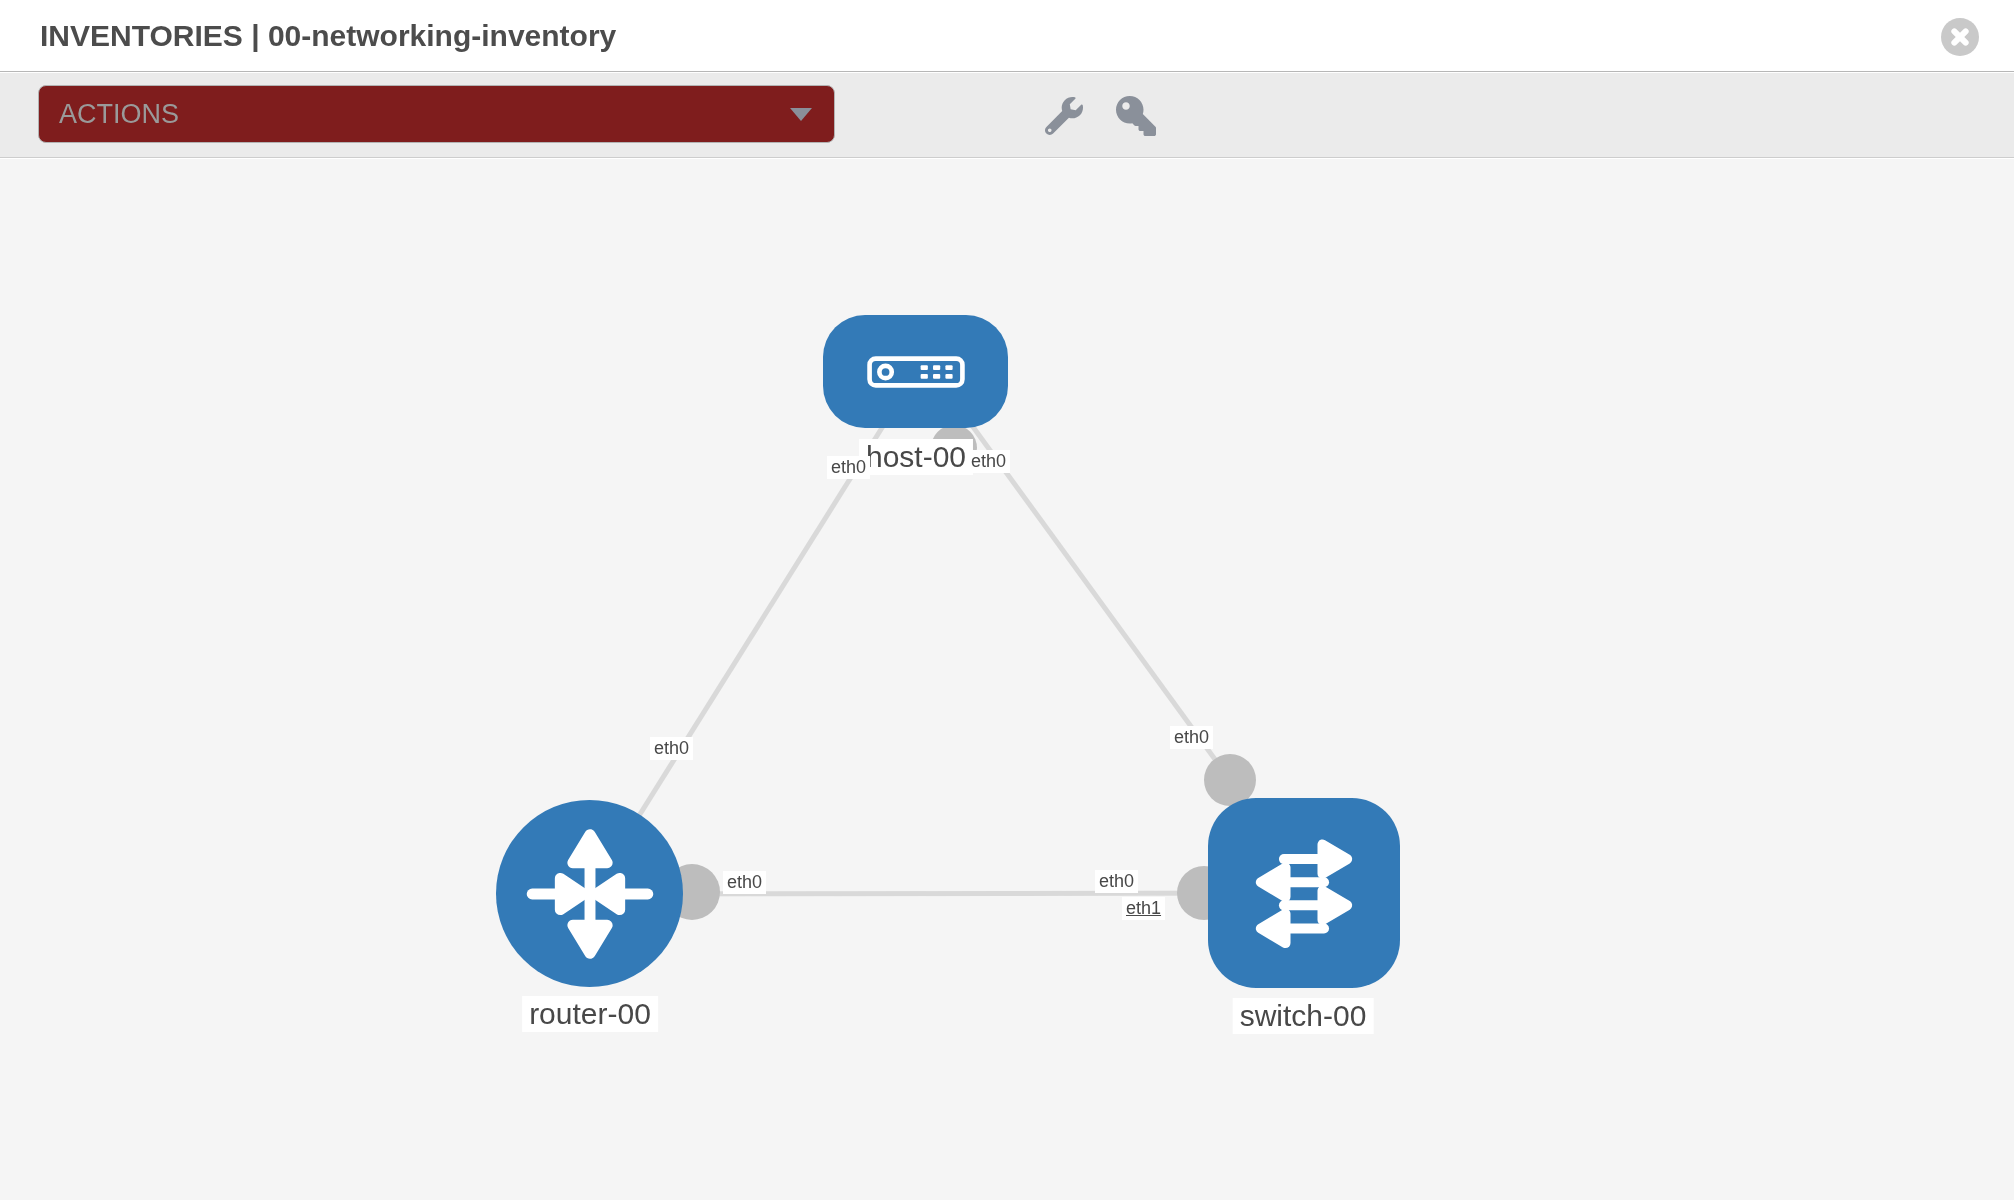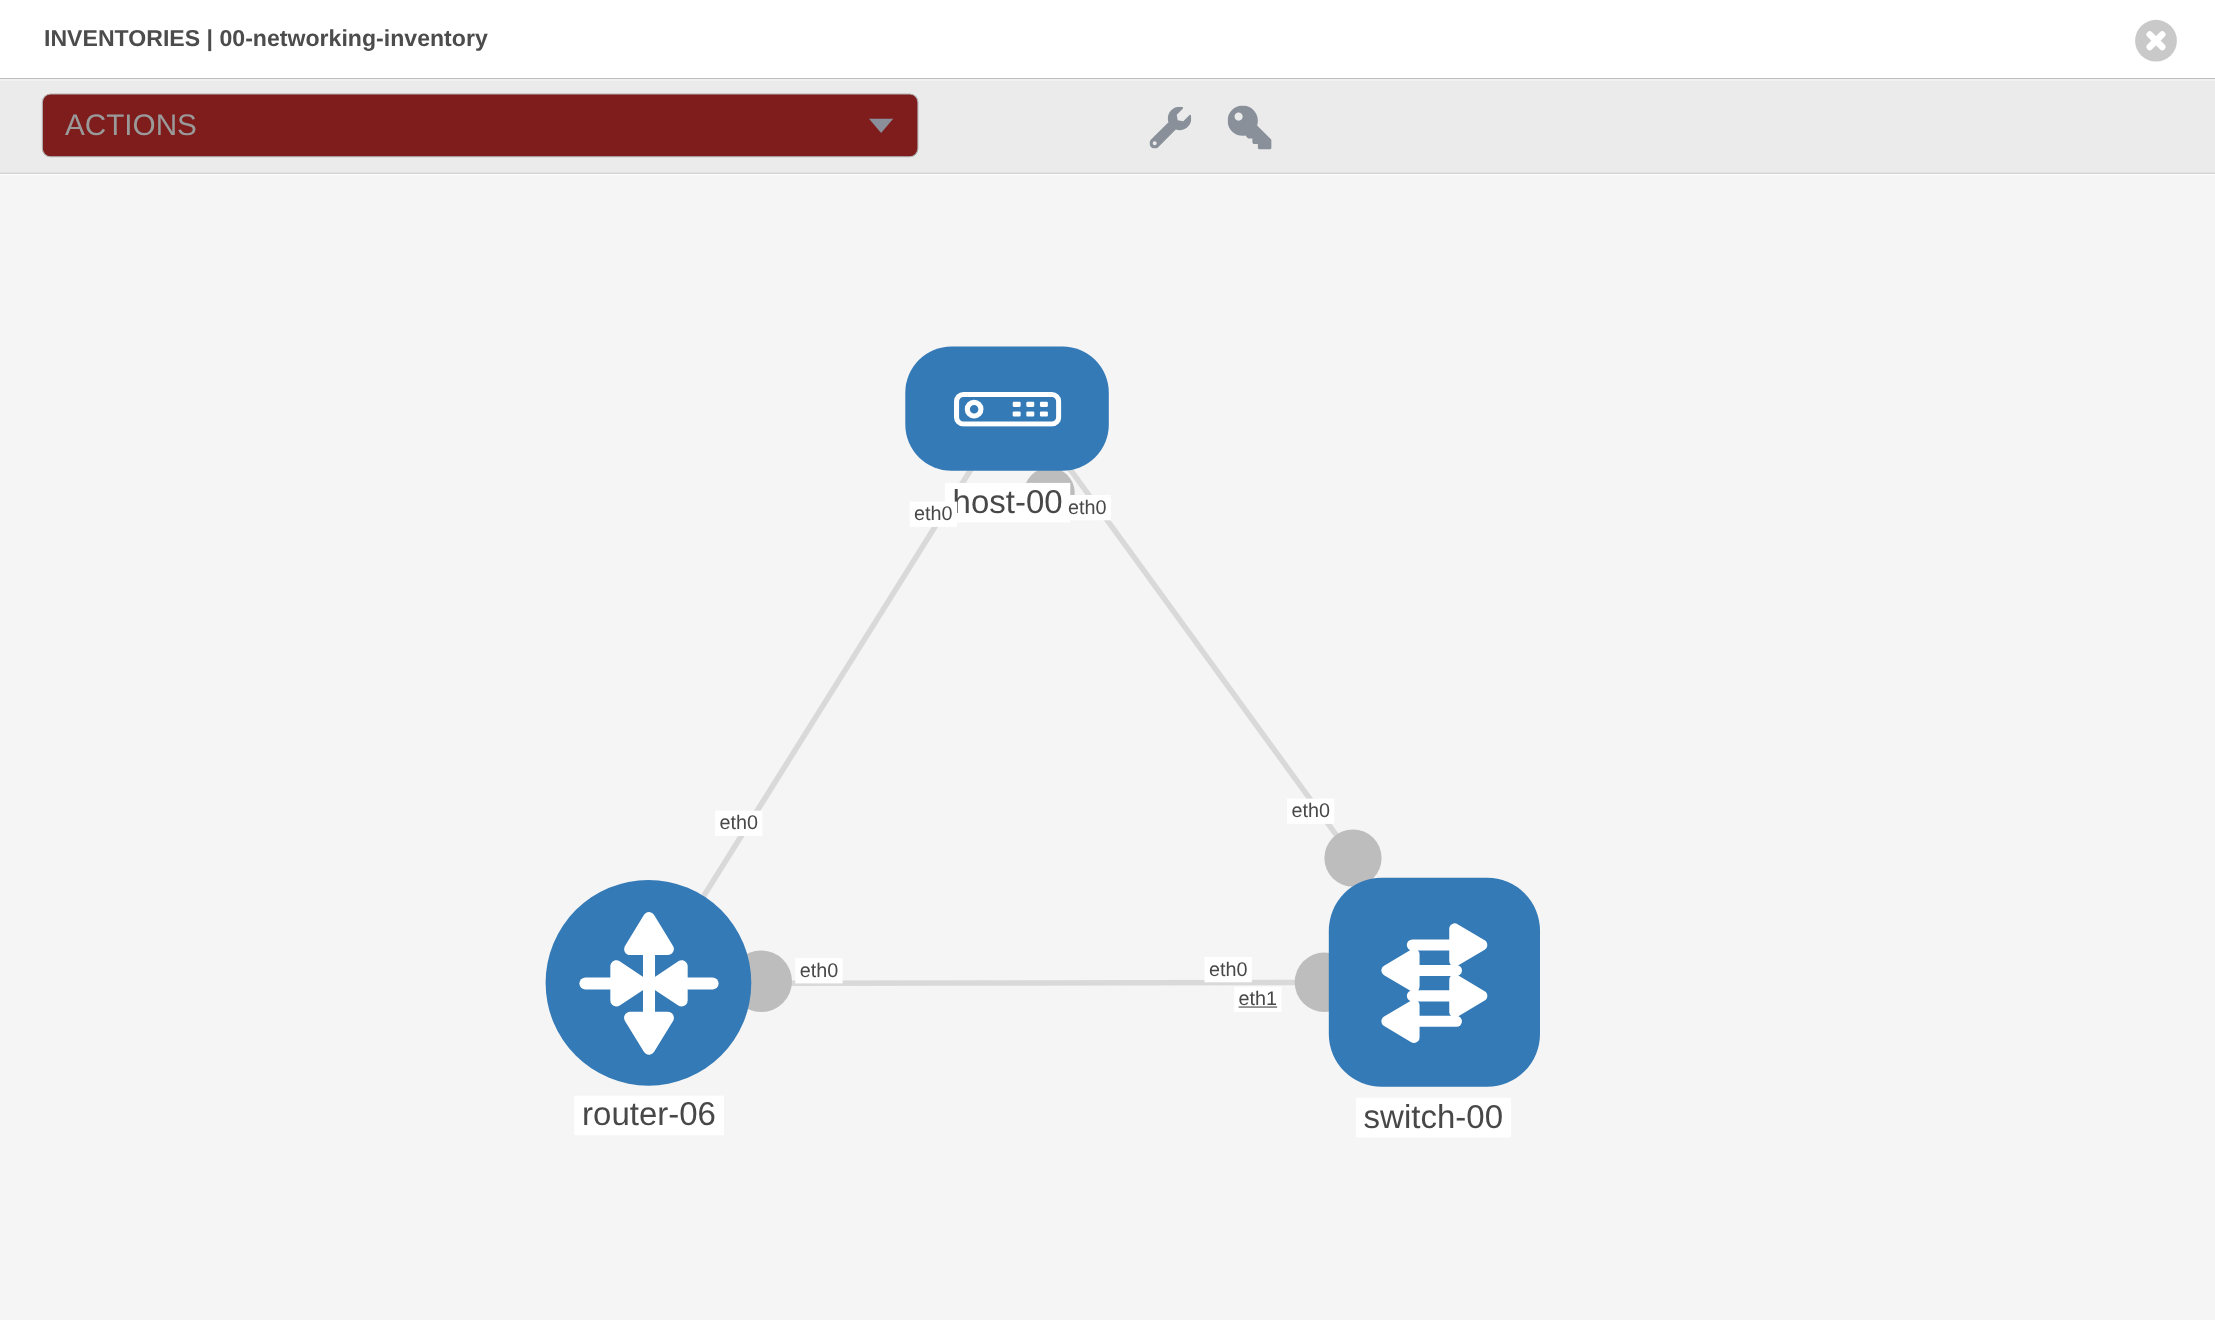--- a/index.html
+++ b/index.html
@@ -2,21 +2,21 @@
 <html style="--accent: #337ab7; --canvas-bg: #f5f5f5; --toolbar-bg: #ebebeb; --header-bg: #ffffff; --link-line: #d9d9d9; --connector: #bdbdbd; --border: #b7b7b7; --muted-text: #9a9a9a; --icon-gray: #8a909a; --label-text: #484848; --title-text: #4c4c4c;"><head>
 <meta charset="utf-8">
 <style>
   html,body{margin:0;padding:0;width:2014px;height:1200px;overflow:hidden;
     font-family:"Liberation Sans",sans-serif;background:#fff;}
   *{box-sizing:border-box;}
 
   
   .header{position:absolute;left:0;top:0;width:2014px;height:72px;
     background:var(--header-bg,#fff);border-bottom:1px solid var(--border,#b7b7b7);z-index:10;}
-  .title{position:absolute;left:40px;top:0;line-height:71px;font-size:21px;font-weight:bold;
+  .title{position:absolute;left:40px;top:0;line-height:71px;font-size:30px;font-weight:bold;
     color:var(--title-text,#4c4c4c);white-space:nowrap;}
   .close-btn{position:absolute;left:1941px;top:18px;width:38px;height:38px;border-radius:50%;
     background:#c9c9c9;}
   .close-btn .bar{position:absolute;left:8px;top:16px;width:22px;height:6px;border-radius:3px;background:#fff;}
   .close-btn .bar.b1{transform:rotate(45deg);}
   .close-btn .bar.b2{transform:rotate(-45deg);}
 
   
   .toolbar{position:absolute;left:0;top:73px;width:2014px;height:85px;
     background:var(--toolbar-bg,#ebebeb);border-bottom:1px solid #cdcdcd;z-index:9;}
@@ -146,21 +146,21 @@
         <path d="M40 82 L72 63 L72 101 Z"></path>
         <line x1="70" y1="112" x2="122" y2="112"></line>
         <path d="M152 112 L120 93 L120 131 Z"></path>
         <line x1="122" y1="142" x2="70" y2="142"></line>
         <path d="M40 142 L72 123 L72 161 Z"></path>
       </g>
     </svg>
   </div>
 
   <span class="node-label lbl-host">host-00</span>
-  <span class="node-label lbl-router">router-06</span>
+  <span class="node-label lbl-router">router-00</span>
   <span class="node-label lbl-switch">switch-00</span>
 
   <span class="iface if-host-left">eth0</span>
   <span class="iface if-host-right">eth0</span>
   <span class="iface if-router-up">eth0</span>
   <span class="iface if-router-right">eth0</span>
   <span class="iface if-switch-top">eth0</span>
   <span class="iface if-switch-eth0">eth0</span>
   <span class="iface if-switch-eth1">eth1</span>
 

